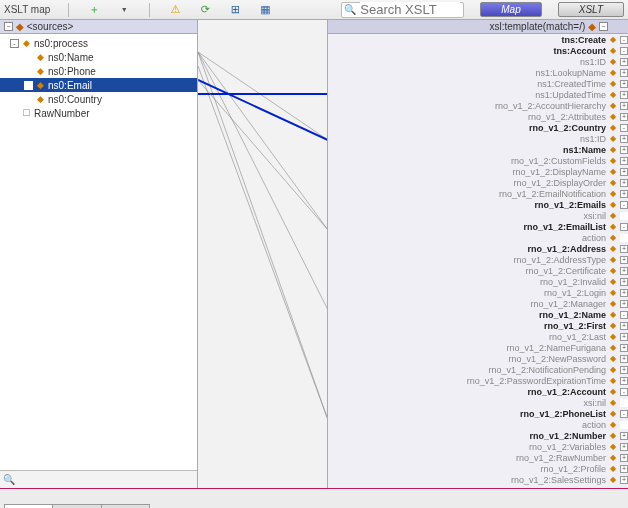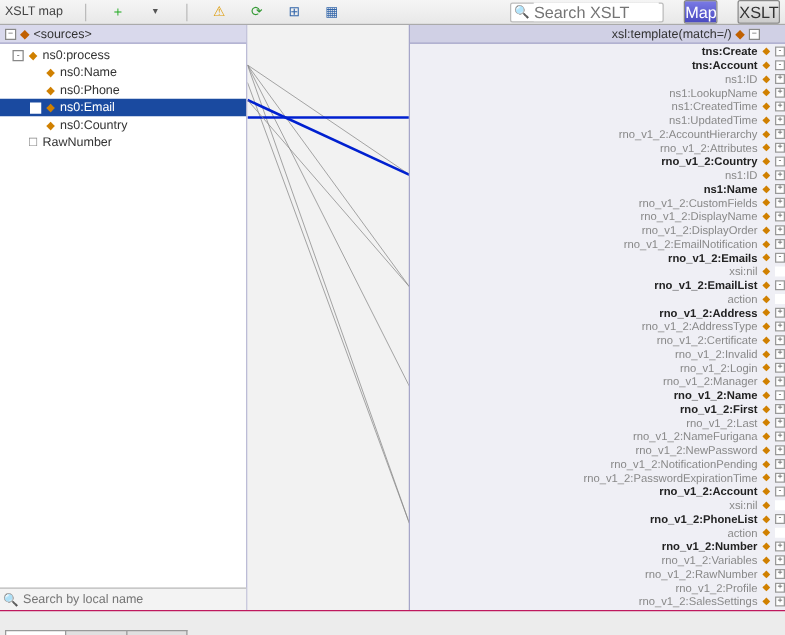--- a/index.html
+++ b/index.html
@@ -4,21 +4,21 @@
 <style>
   * { box-sizing: border-box; margin: 0; padding: 0; font-family: Arial, sans-serif; }
   body { width: 628px; height: 508px; overflow: hidden; background: #fff; font-size: 10px; color: #333; }
   .toolbar { height: 20px; background: linear-gradient(#f5f5f5,#e8e8e8); border-bottom: 1px solid #aaa; display: flex; align-items: center; padding: 0 4px; gap: 16px; }
   .toolbar .title { font-size: 10px; color: #444; flex: 0 0 auto; }
   .toolbar .sep { width:1px; height:14px; background:#bbb; margin:0 2px;}
   .toolbar .icon { width:14px; height:14px; display:inline-flex; align-items:center; justify-content:center; font-size:11px; cursor:pointer;}
   .toolbar .spacer { flex:1; }
   .toolbar .srch { display:flex; align-items:center; border:1px solid #bbb; background:#fff; height:16px; padding:0 3px; gap:3px; border-radius:2px;}
   .toolbar input { border:none; outline:none; font-size:13px; width:100px; color:#999;}
-  .toolbar .btn { border:1px solid #888; background:linear-gradient(#eee,#ccc); font-size:13px; padding:1px 0; border-radius:2px; cursor:pointer;}
+  .toolbar .btn { border:1px solid #888; background:linear-gradient(#eee,#ccc); font-size:10px; padding:1px 20px; border-radius:2px; cursor:pointer;font-style:italic;}
   .main { display:flex; height: 468px; }
   .left { width: 198px; border-right:1px solid #a6a6c9; display:flex; flex-direction:column; background:#fff;}
   .src-hdr { background:#d9d9ec; border-bottom:1px solid #a6a6c9; padding:1px 4px; display:flex; align-items:center; gap:3px; font-size:10px; color:#333;}
   .tree { flex:1; overflow:auto; padding:2px 0;}
   .node { display:flex; align-items:center; gap:2px; padding:0 2px; height:14px; font-size:10px; color:#333; white-space:nowrap;}
   .node.sel { background:#1a4aa0; color:#fff;}
   .ind { display:inline-block; }
   .tog { width:9px; height:9px; border:1px solid #888; display:inline-flex; align-items:center; justify-content:center; font-size:7px; line-height:1; cursor:pointer; background:#fff; color:#555;}
   .tog.empty { border:none; width:9px;}
   .ico { width:11px; height:11px; display:inline-flex; align-items:center; justify-content:center; font-size:9px;}
@@ -104,21 +104,20 @@
         </div>
         <div class="node">
           <span class="ind" style="width:6px"></span>
           <span class="tog empty"></span>
           <span class="ico var">☐</span>
           <span>RawNumber</span>
         </div>
       </div>
     <div class="lsearch">
       <span style="color:#888">🔍</span>
-      <input placeholder="Search by local name" style="">
     </div>
   </div>
 
   <div class="mid">
     <svg>
       <line x1="0" y1="32" x2="130" y2="120" stroke="#888" stroke-width="0.6"></line>
       <line x1="0" y1="32" x2="130" y2="210" stroke="#888" stroke-width="0.6"></line>
       <line x1="0" y1="32" x2="130" y2="290" stroke="#888" stroke-width="0.6"></line>
       <line x1="0" y1="32" x2="130" y2="400" stroke="#888" stroke-width="0.6"></line>
       <line x1="0" y1="46" x2="130" y2="400" stroke="#888" stroke-width="0.6"></line>

